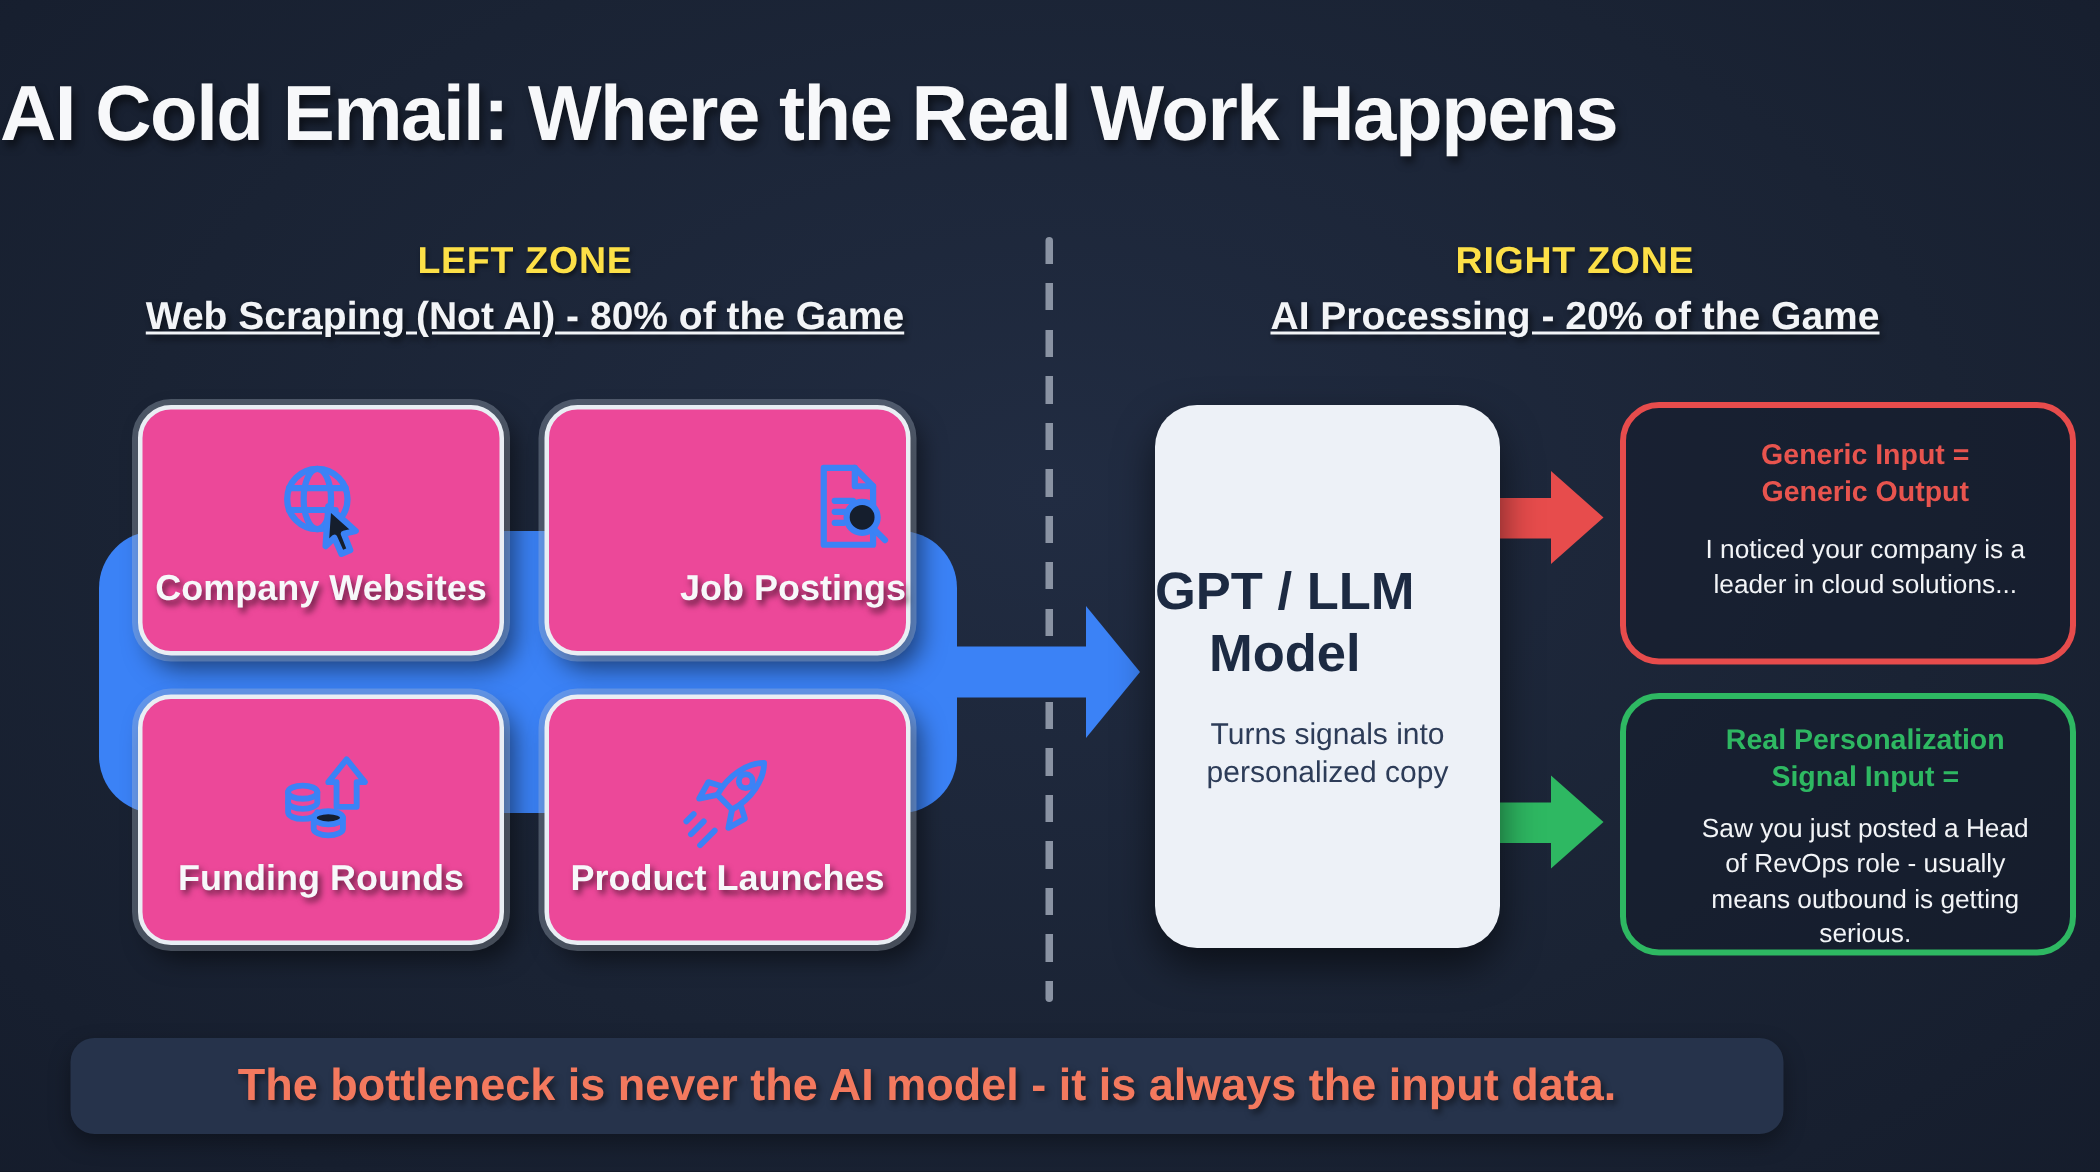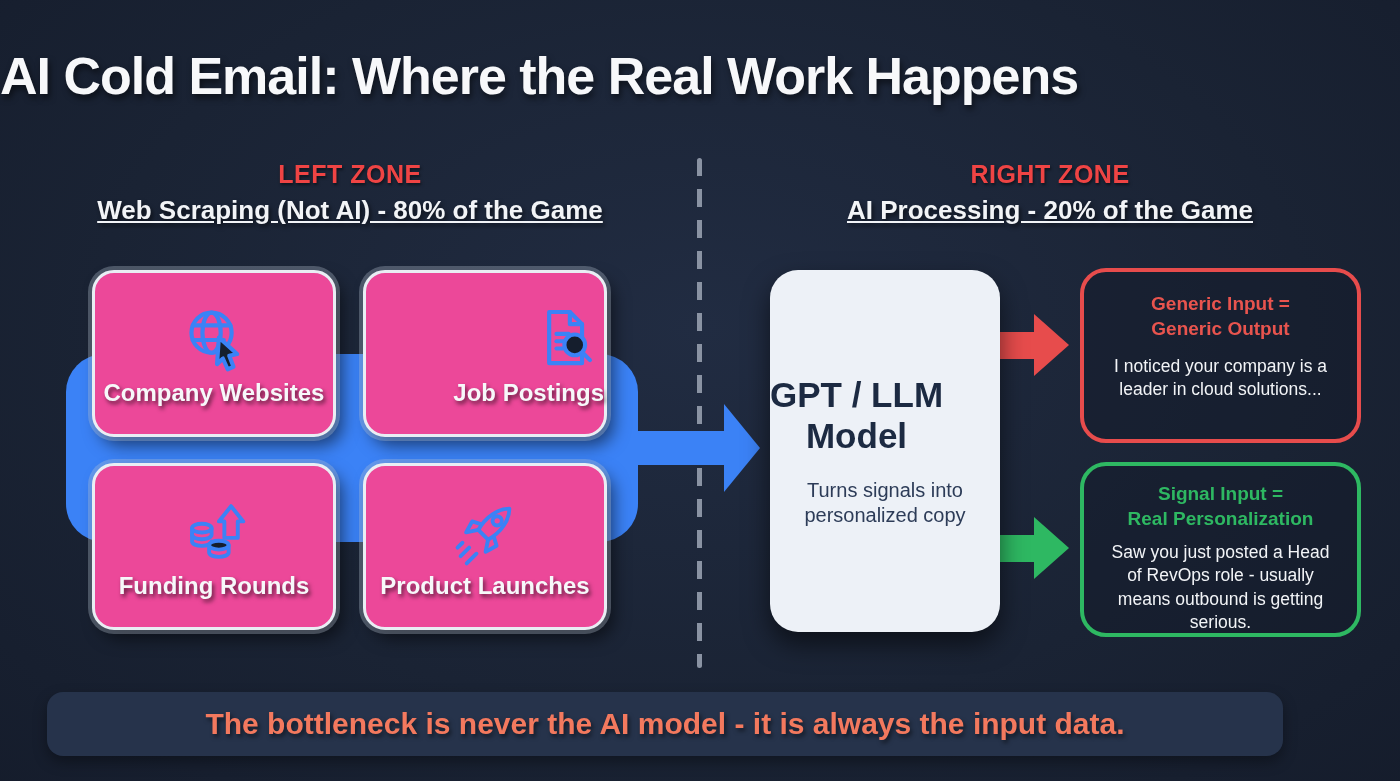--- a/index.html
+++ b/index.html
@@ -13,21 +13,21 @@
   
   .main-title{
     left:0;right:0;top:46px;text-align:left;
     font-size:52px;font-weight:bold;color:#f7f8fa;letter-spacing:-1px;
     text-shadow:2px 4px 6px rgba(0,0,0,.55);
   }
 
   
   .zone-header{width:700px;text-align:center;top:160px;}
   .zone-header .zone-label{
-    font-size:25px;font-weight:bold;color:#ef4444;letter-spacing:.5px;
+    font-size:25px;font-weight:bold;color:#fde047;letter-spacing:.5px;
     text-shadow:1px 2px 3px rgba(0,0,0,.5);
   }
   .zone-header .zone-subtitle{
     margin-top:6px;font-size:26px;font-weight:bold;color:#f2f4f7;
     text-shadow:2px 3px 4px rgba(0,0,0,.55);
     text-decoration:underline;
   }
   .zone-left{left:0;}
   .zone-right{left:700px;}
 
@@ -73,34 +73,34 @@
   .out-arrow-head{width:0;height:0;z-index:2;
     border-top:31px solid transparent;border-bottom:31px solid transparent;}
   .red-shaft{left:1000px;top:332px;background:#e74c4c;}
   .red-head{left:1034px;top:314px;border-left:35px solid #e74c4c;}
   .green-shaft{left:1000px;top:535px;background:#2eb862;}
   .green-head{left:1034px;top:517px;border-left:35px solid #2eb862;}
 
   
   .output-box{
     width:273px;border-radius:26px;z-index:3;background:rgba(20,27,42,.45);
-    display:flex;flex-direction:column;align-items:center;text-align:center;
+    display:flex;flex-direction:column;align-items:center;text-align:center;padding-left:23px;
   }
   .output-box .out-title{font-size:19px;font-weight:bold;line-height:1.3;margin-top:20px;}
   .output-box .out-body{font-size:17.5px;color:#f2f4f7;line-height:1.32;margin-top:14px;}
   .generic-box{left:1080px;top:268px;height:167px;border:4px solid #e74c4c;}
   .generic-box .out-title{color:#e8544e;}
   .generic-box .out-body{width:235px;}
   .signal-box{left:1080px;top:462px;height:167px;border:4px solid #2eb862;}
   .signal-box .out-title{color:#2eb862;margin-top:16px;}
   .signal-box .out-body{width:228px;margin-top:10px;}
 
   
   .footer-banner{
-    left:47px;top:692px;width:1236px;height:64px;background:#26334b;border-radius:16px;
+    left:47px;top:692px;width:1142px;height:64px;background:#26334b;border-radius:16px;
     display:flex;align-items:center;justify-content:center;z-index:3;
     box-shadow:0 6px 14px rgba(0,0,0,.35);
   }
   .footer-text{font-size:30px;font-weight:bold;color:#f3795e;text-shadow:2px 3px 4px rgba(0,0,0,.5);}
 
   svg{overflow:visible;}
 </style>
 </head>
 <body>
 
@@ -186,21 +186,21 @@
 <div class="abs output-box generic-box">
   <div class="out-title">
     <div>Generic Input =</div>
     <div>Generic Output</div>
   </div>
   <div class="out-body">I noticed your company is a leader in cloud solutions...</div>
 </div>
 
 <div class="abs output-box signal-box">
   <div class="out-title">
+    <div>Real Personalization</div>
     <div>Signal Input =</div>
-    <div>Real Personalization</div>
   </div>
   <div class="out-body">Saw you just posted a Head of RevOps role - usually means outbound is getting serious.</div>
 </div>
 
 <div class="abs footer-banner">
   <div class="footer-text">The bottleneck is never the AI model - it is always the input data.</div>
 </div>
 
 </body></html>

